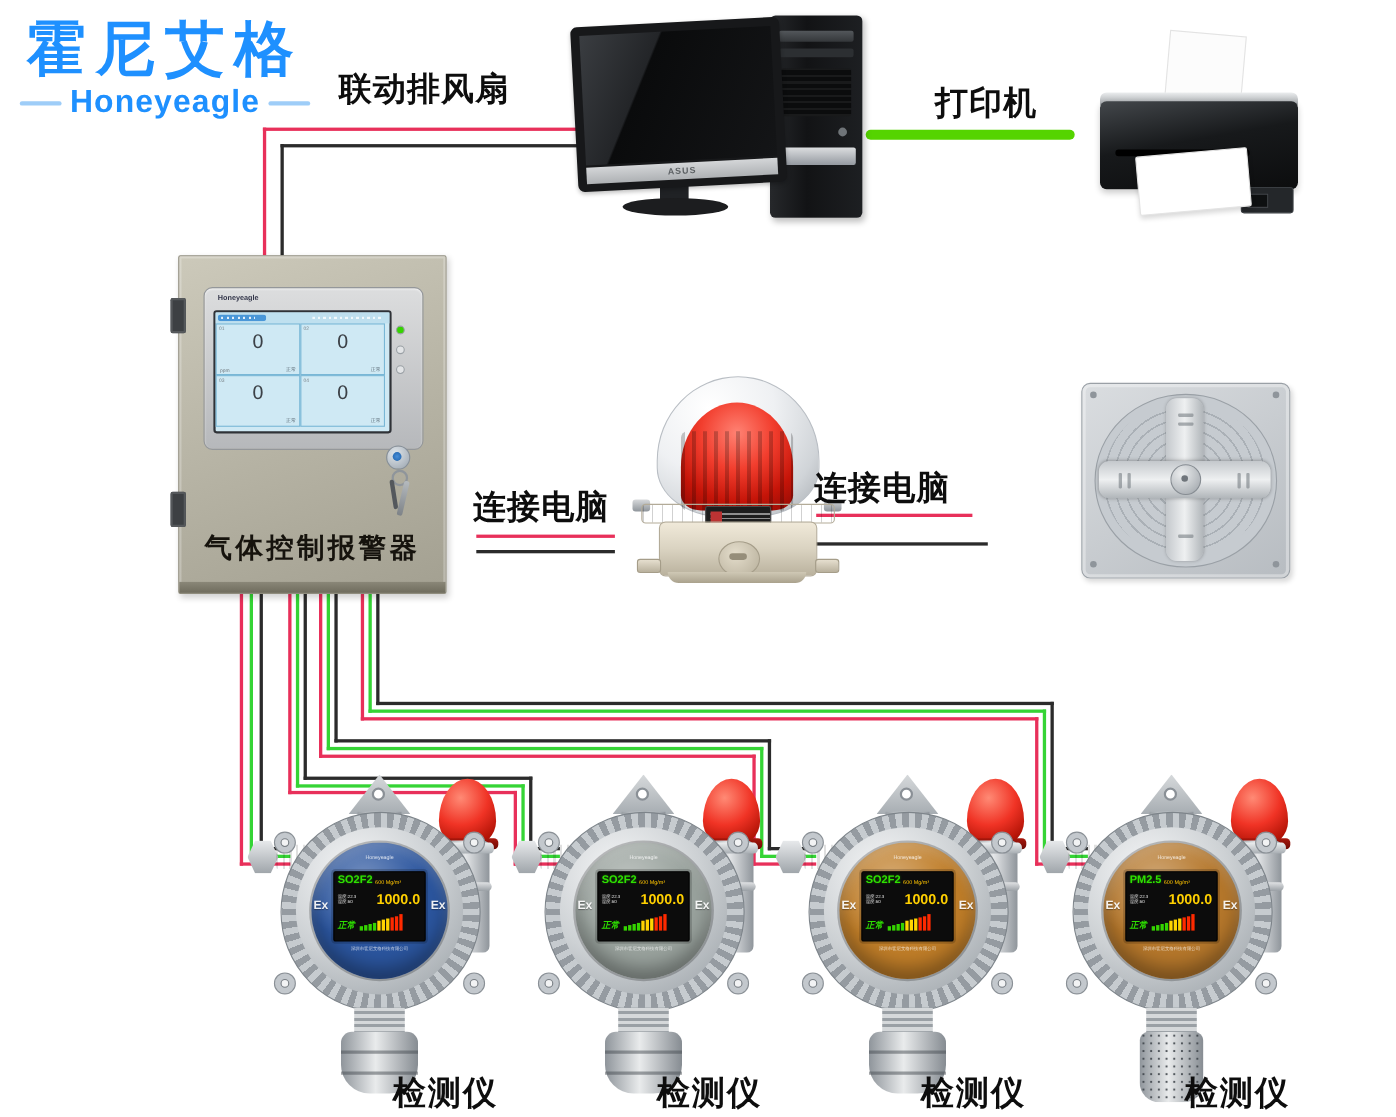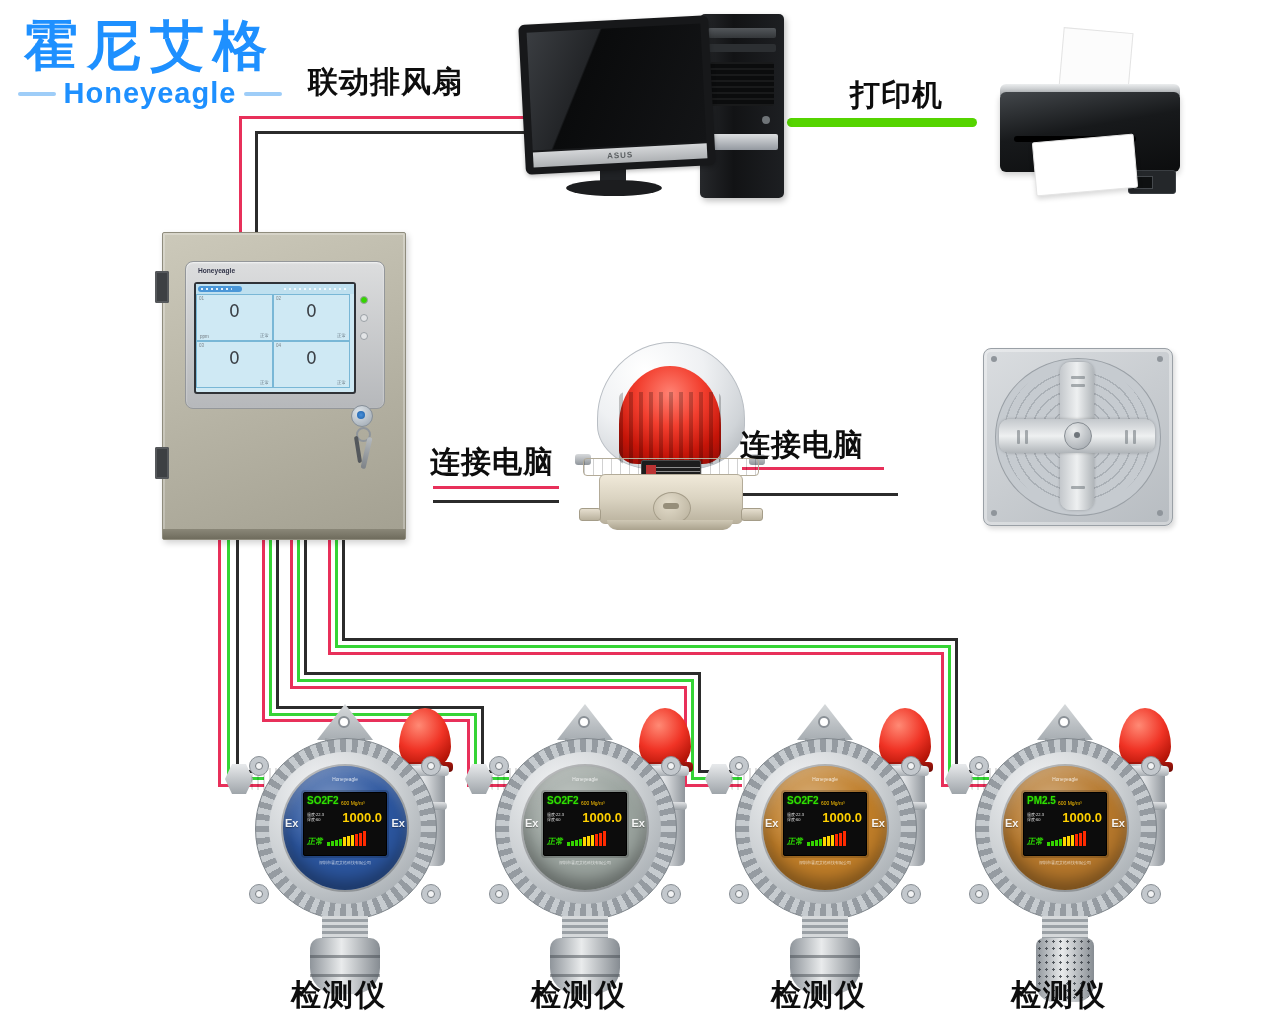--- a/index.html
+++ b/index.html
@@ -174,21 +174,21 @@
   .d-neck{position:absolute;left:97px;top:216px;width:46px;height:24px;
           background:repeating-linear-gradient(180deg,#d5d8da 0 3px,#9aa0a5 3px 6px);}
   .d-sensor{position:absolute;left:85px;top:238px;width:70px;height:56px;border-radius:10px 10px 26px 26px;
             background:linear-gradient(90deg,#8f959b,#e9ebec 45%,#868c92);}
   .d-sensor::after{content:"";position:absolute;left:0;top:30%;width:100%;height:40%;
             border-top:3px solid rgba(70,76,82,.5);border-bottom:3px solid rgba(70,76,82,.5);box-sizing:border-box;}
   .d-sensor.mesh{left:91px;width:58px;height:64px;border-radius:8px 8px 18px 18px;
             background-image:radial-gradient(rgba(60,66,72,.85) 1px,transparent 1.4px),linear-gradient(90deg,#8f959b,#e9ebec 45%,#868c92);
             background-size:7px 7px,100% 100%;}
   .d-sensor.mesh::after{display:none;}
-  .d-label{position:absolute;left:0;top:280px;width:228px;text-align:center;font-size:30px;font-weight:700;color:#0d0d0d;letter-spacing:2px;}
+  .d-label{position:absolute;left:0;top:280px;width:228px;text-align:right;font-size:30px;font-weight:700;color:#0d0d0d;letter-spacing:2px;}
 </style>
 </head>
 <body>
 
 <div class="stage" id="stage" style="--logo-blue: #1e90ff; --link-green: #55d400; --status-green: #2ee000; --value-yellow: #ffd000;">
 
   <div class="logo">
     <div class="logo-title">霍尼艾格</div>
     <div class="logo-sub">
       <span class="dash"></span>
@@ -324,20 +324,21 @@
       <div class="led led1"></div>
       <div class="led led2"></div>
       <div class="led led3"></div>
     </div>
     <div class="keylock">
         <div class="keylock-core"></div>
       </div>
     <div class="keyring"></div>
     <div class="keyblade1"></div>
     <div class="keyblade2"></div>
+    <div class="panel-title">气体控制报警器</div>
     <div class="panel-bottom"></div>
   </div>
 
   <div class="beacon">
     <div class="bc-dome"></div>
     <div class="bc-core"></div>
     <div class="bc-fins"></div>
     <div class="bc-bolt" style="left:0;"></div>
     <div class="bc-bolt" style="left:174px;"></div>
     <div class="bc-flange"></div>

